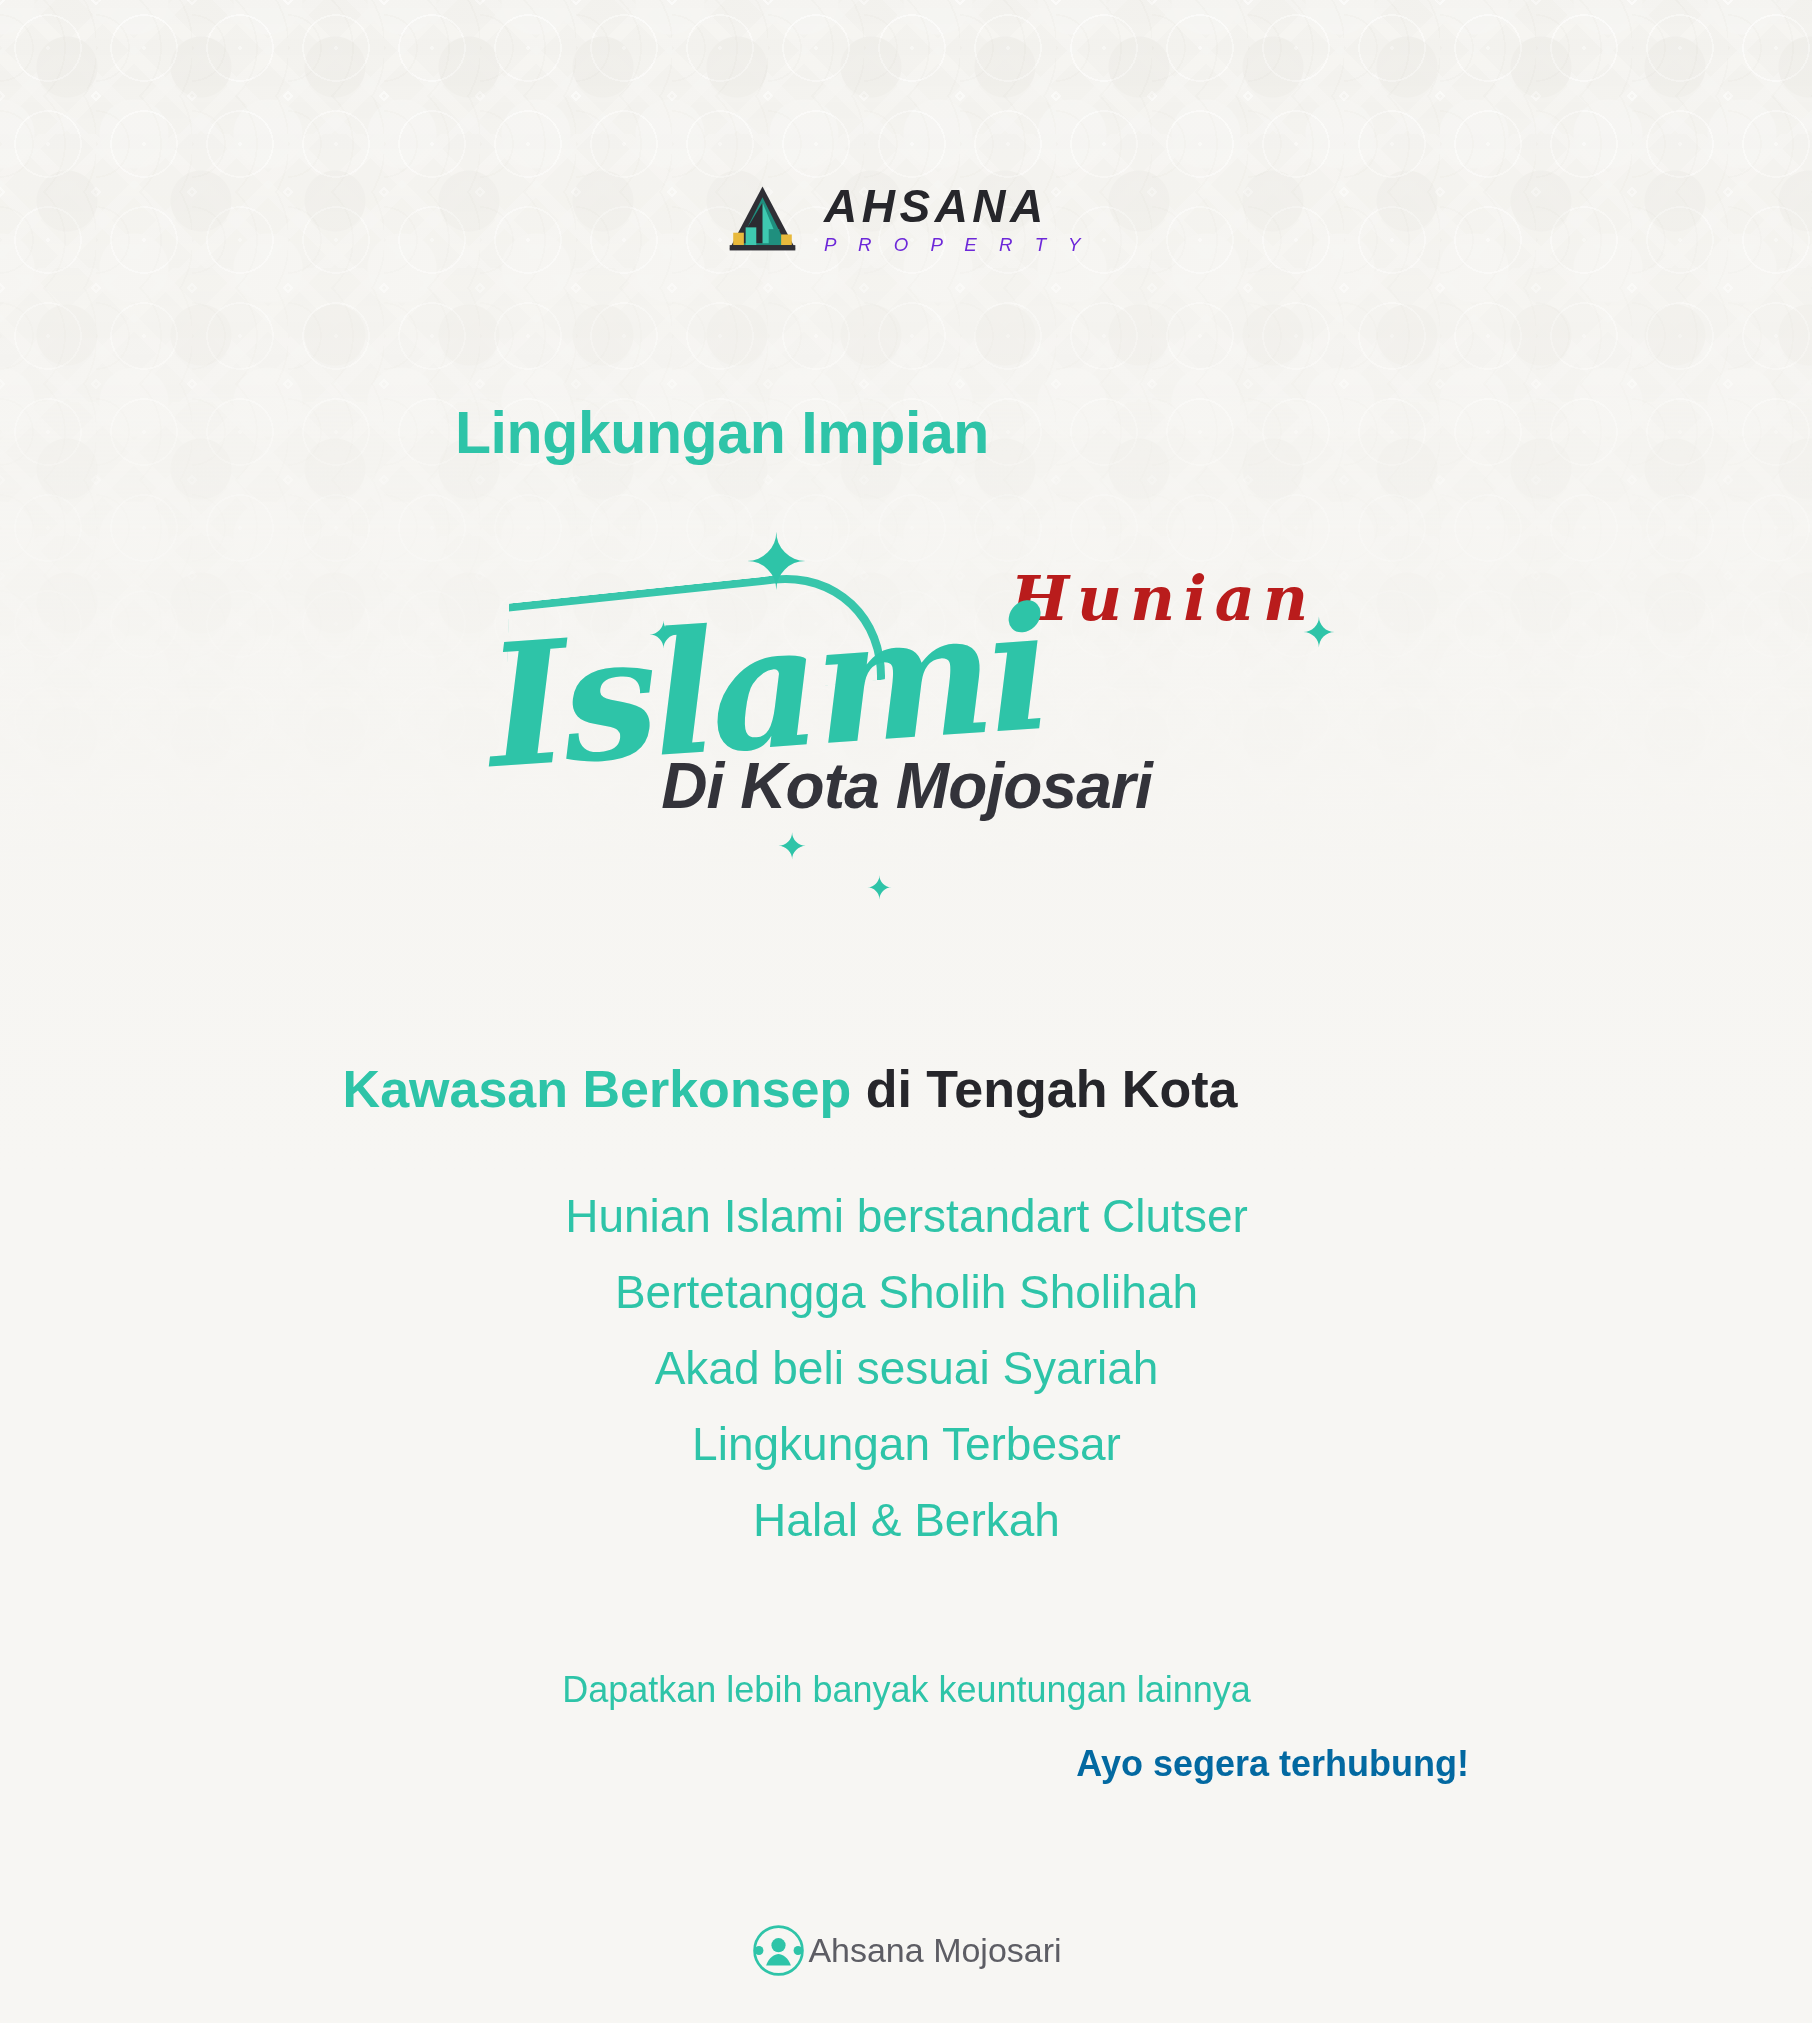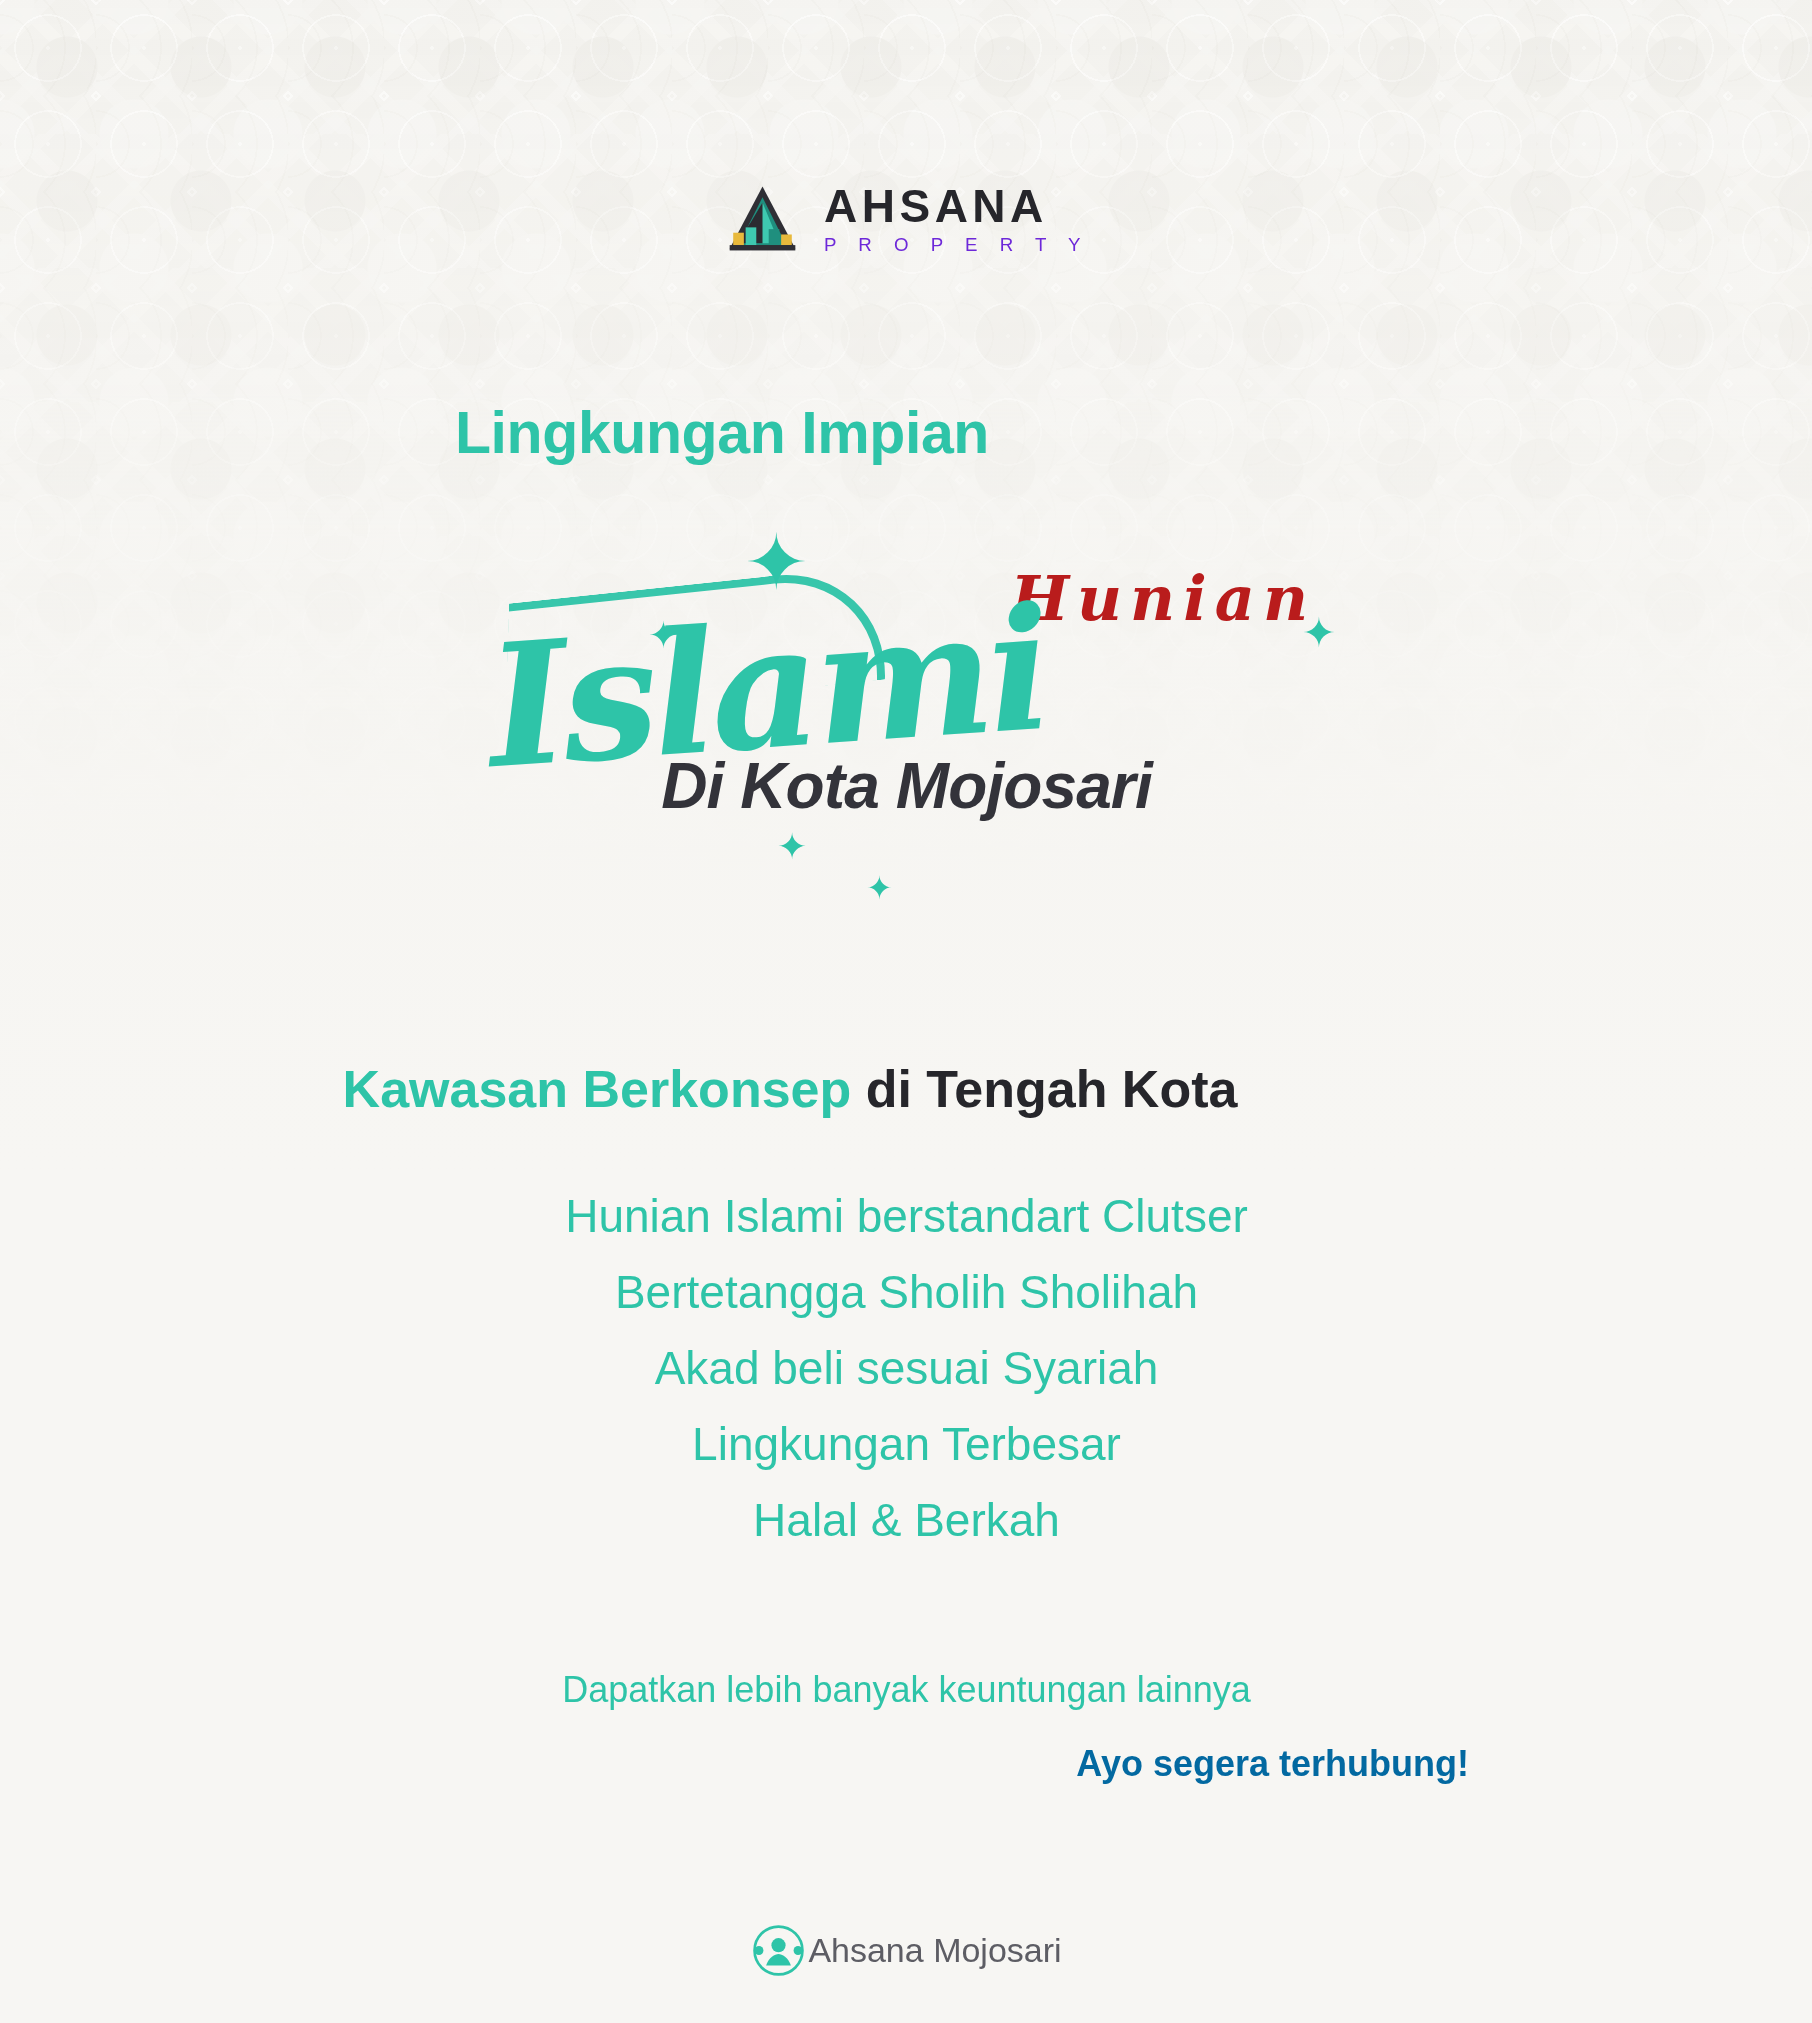--- a/index.html
+++ b/index.html
@@ -71,20 +71,21 @@
   .logo-mark {
     width: 77px;
     height: 71px;
     position: relative;
   }
   .logo-text {
     display: flex;
     flex-direction: column;
     align-items: flex-start;
     line-height: 1;
+    font-style: italic;
   }
   .logo-name {
     font-size: 46px;
     font-weight: bold;
     letter-spacing: 4.5px;
     color: #26262b;
   }
   .logo-sub {
     font-size: 18.7px;
     letter-spacing: 8.5px;

